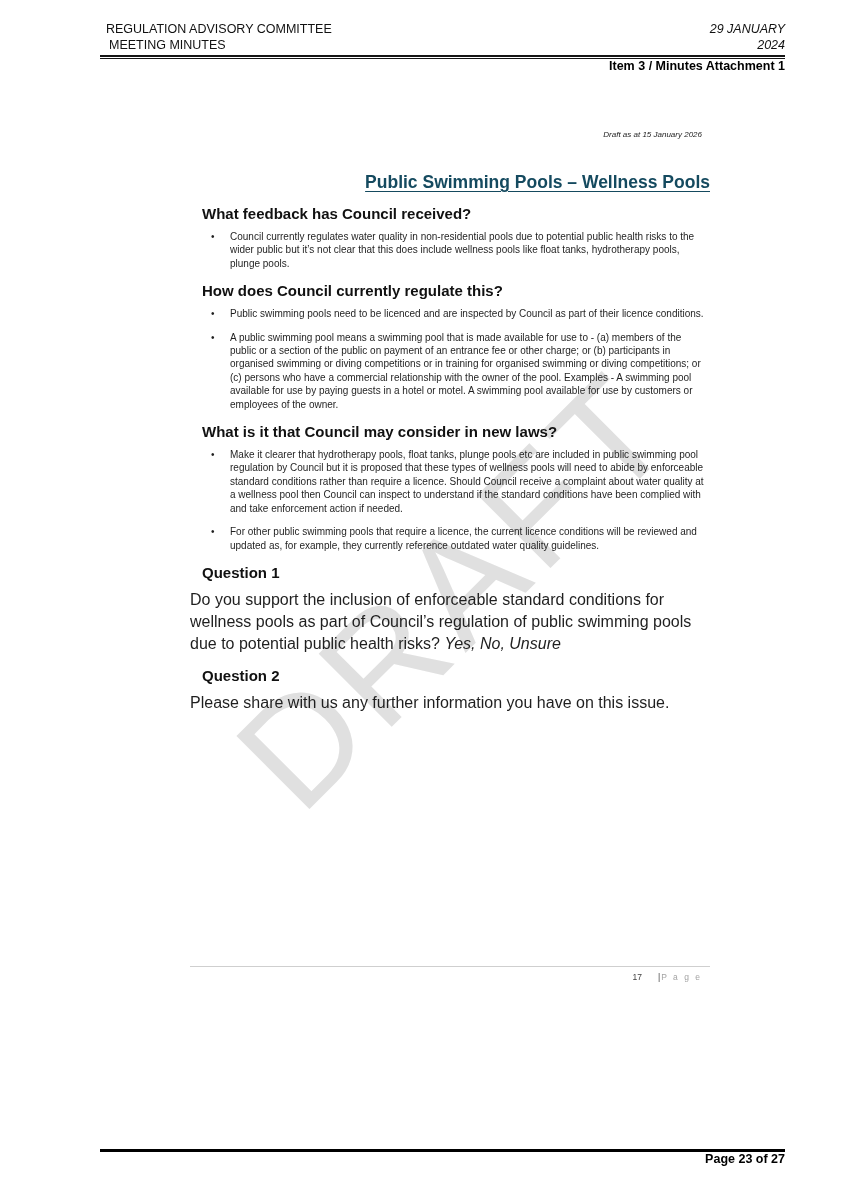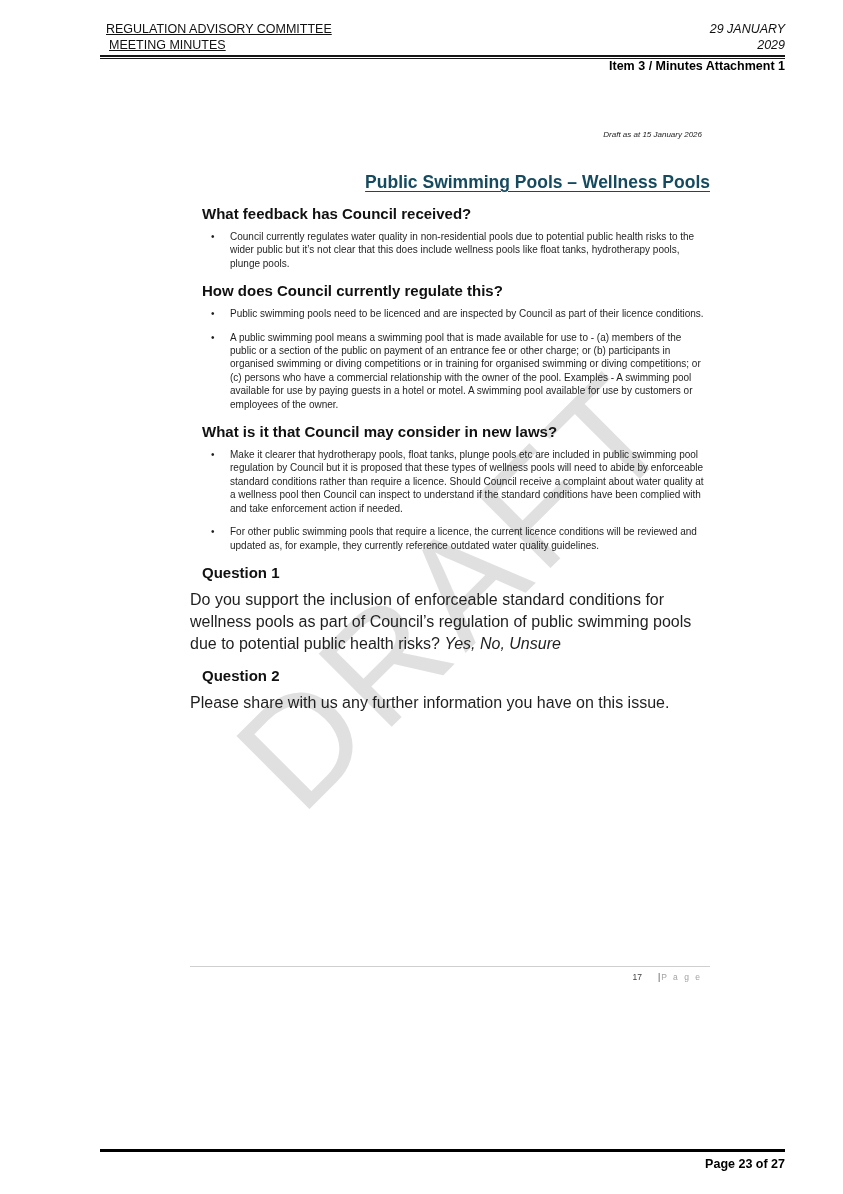--- a/index.html
+++ b/index.html
@@ -26,21 +26,21 @@
     white-space:nowrap;
   }
   
   .page-header{
     position:absolute;left:100px;right:58px;top:21px;z-index:1;
   }
   .hdr-row{
     display:flex;justify-content:space-between;
     font-size:12.5px;line-height:16px;color:#111;
   }
-  .hdr-left{padding-left:6px;text-decoration:underline;}
+  .hdr-left{padding-left:6px;}
   .hdr-left .l2{padding-left:3px;}
   .hdr-right{text-align:right;font-style:italic;}
   .hdr-rule{
     margin-top:2px;
     height:1px;
     border-top:2px solid #161616;
     border-bottom:1px solid #161616;
   }
   .attachment-ref{
     margin-top:0;
@@ -106,41 +106,40 @@
   .attachment-footer .word{color:#a3a3a3;letter-spacing:2px;padding-right:8px;}
   
   .doc-footer{
     position:absolute;left:100px;right:58px;top:1149px;z-index:1;
   }
   .doc-footer-rule{
     height:0;
     border-top:3px solid #000;
   }
   .doc-footer-text{
-    margin-top:5px;
     text-align:right;
     font-weight:bold;
     font-size:12.5px;
     color:#000;
   }
 </style>
 </head>
 <body>
 
 <div class="watermark">DRAFT</div>
 
 <div class="page-header">
   <div class="hdr-row">
     <div class="hdr-left">
       <div class="l1">REGULATION ADVISORY COMMITTEE</div>
       <div class="l2">MEETING MINUTES</div>
     </div>
     <div class="hdr-right">
       <div>29 JANUARY</div>
-      <div>2029</div>
+      <div>2024</div>
     </div>
   </div>
   <div class="hdr-rule"></div>
   <div class="attachment-ref">Item 3 / Minutes Attachment 1</div>
 </div>
 
 <div class="attachment">
 
   <div class="draft-note italic">Draft as at 15 January 2026</div>
 

